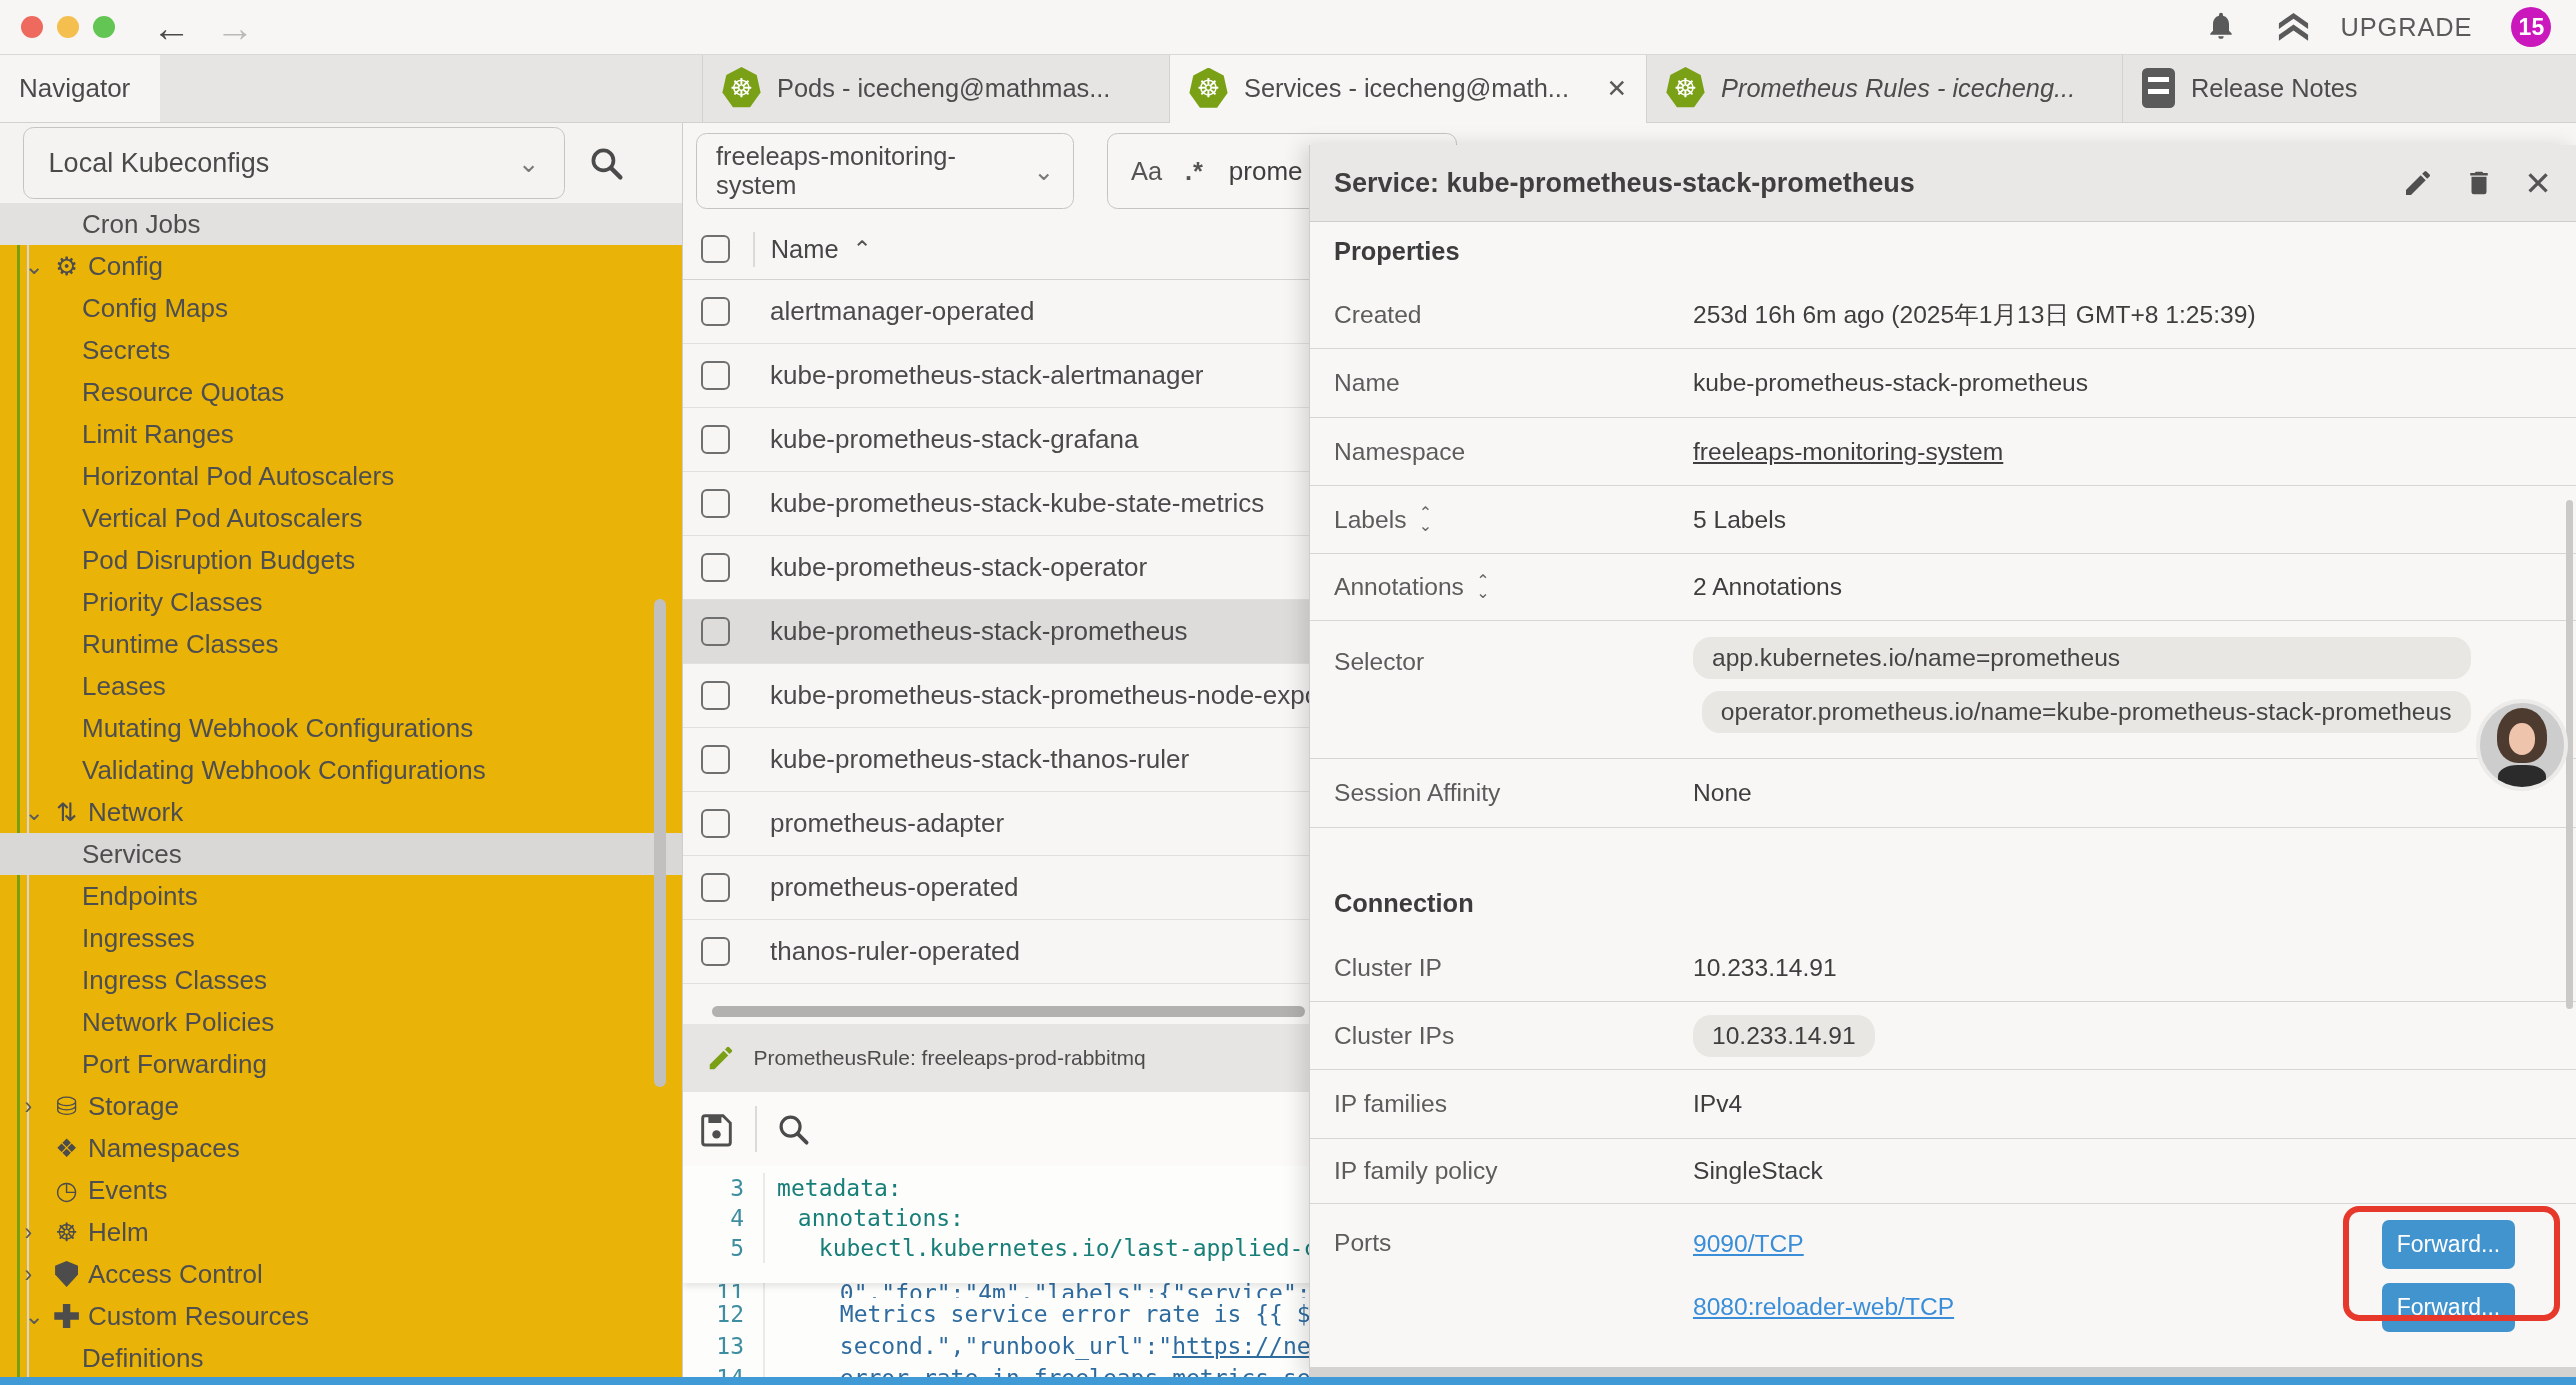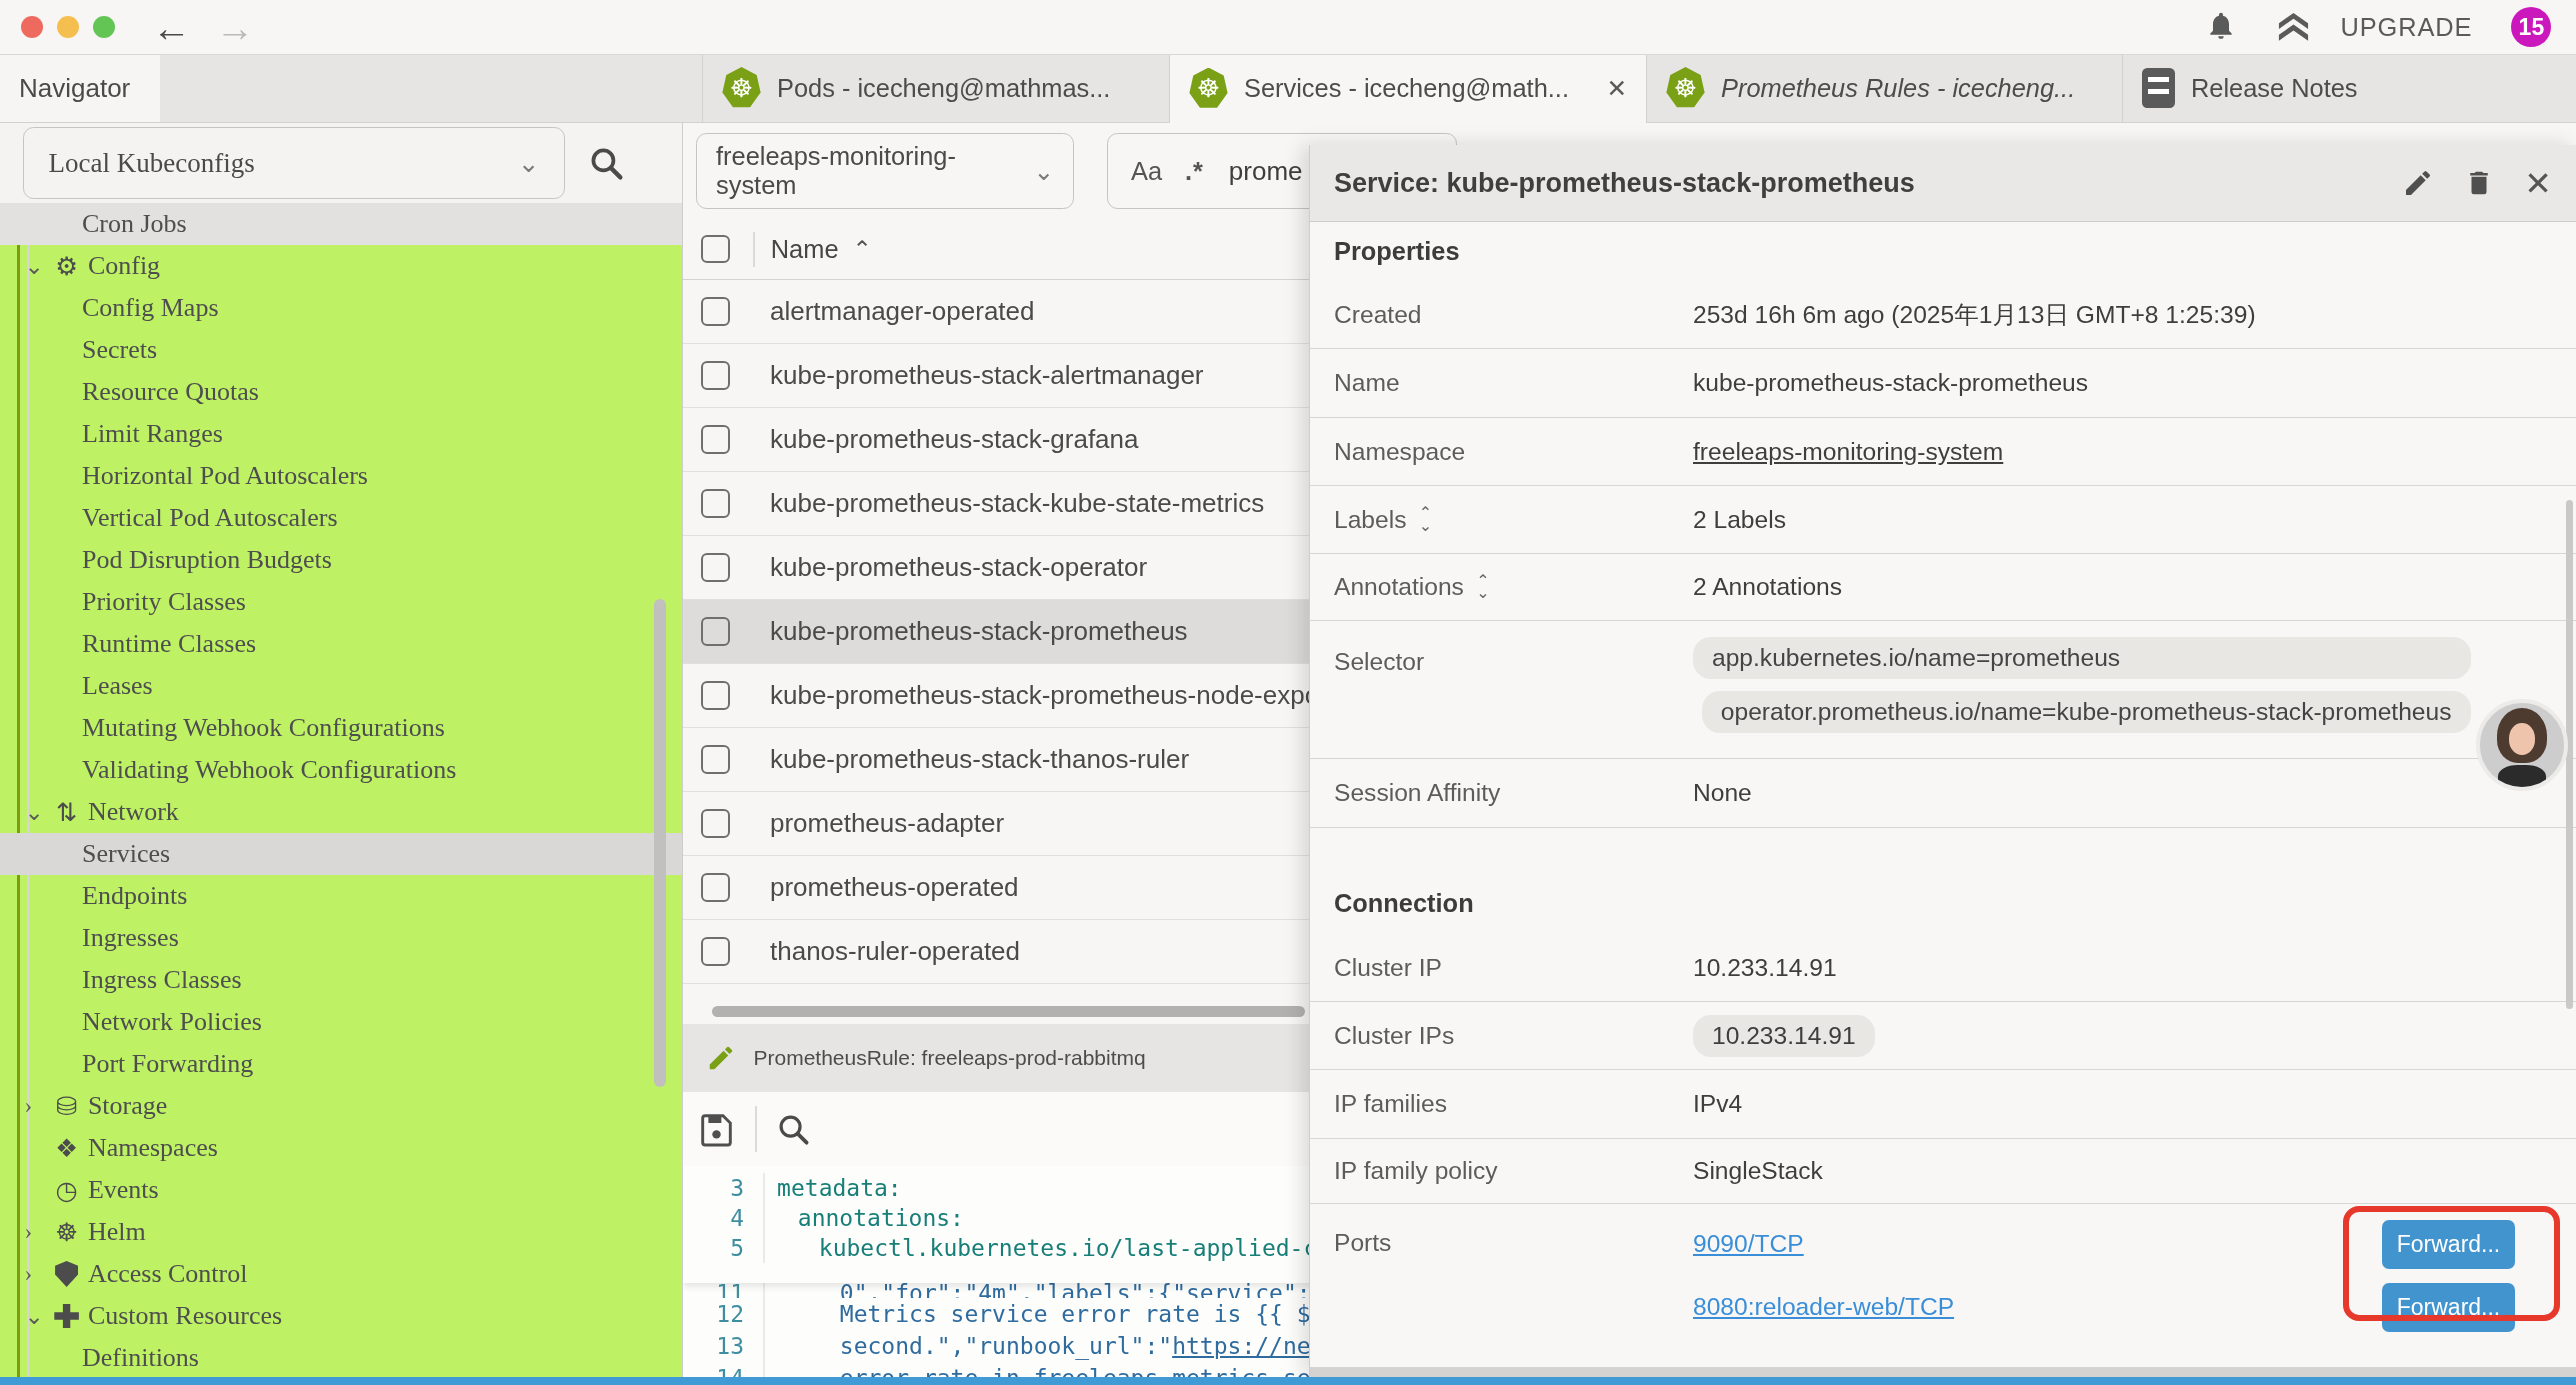--- a/index.html
+++ b/index.html
@@ -31,22 +31,22 @@
   .tab .close{margin-left:auto;font-size:24.6px;color:#5a5a5a;padding-left:16px;}
   .tab.italic .tab-label{font-style:italic;}
   .k8s-icon{width:39px;height:42px;flex:none;background:#7aa116;color:#fff;display:flex;
             align-items:center;justify-content:center;font-size:26px;
             clip-path:polygon(50% 0%,89% 19%,99% 61%,72% 96%,28% 96%,1% 61%,11% 19%);}
   .doc-icon{width:33px;height:40px;flex:none;background:#5a5a5a;border-radius:5.3px;position:relative;}
   .doc-icon:before{content:"";position:absolute;left:6.1px;right:6.1px;top:8.8px;height:5.3px;background:#fff;}
   .doc-icon:after{content:"";position:absolute;left:6.1px;right:6.1px;top:21px;height:5.3px;background:#fff;}
 
   
-  .sidebar{position:absolute;top:123px;left:0;width:682px;bottom:8px;background:#bef264;
-           border-right:0.9px solid #cfcdcb;overflow:hidden;z-index:2;font-family:Liberation Serif, serif;}
+  .sidebar{position:absolute;top:123px;left:0;width:682px;bottom:8px;background:#eab308;
+           border-right:0.9px solid #cfcdcb;overflow:hidden;z-index:2;}
   .sidebar-head{height:80px;background:#f5f3f1;display:flex;align-items:center;gap:23px;padding:0 23px;}
   .kubeconfig-select{width:491px;height:70px;border:1.8px solid #c6c4c2;border-radius:10.5px;
                      display:flex;align-items:center;padding:0 24.6px;font-size:27px;color:#4a4a4a;background:transparent;}
   .kubeconfig-select .chev{margin-left:auto;font-size:26px;color:#7a7a7a;}
   .icon-btn svg{display:block;}
   .accent-line{position:absolute;top:80px;bottom:0;left:16.7px;width:3.5px;background:#7a9e0d;}
   .indent-guide{position:absolute;top:80px;bottom:0;left:27px;width:1.8px;background:#d8d6d4;}
   .tree{position:absolute;top:80px;left:0;right:0;bottom:0;}
   .tree-item{height:42px;display:flex;align-items:center;font-size:26px;color:#4e4e4e;
              padding-left:56px;white-space:nowrap;}
@@ -545,21 +545,21 @@
         <span class="dvalue dlink">freeleaps-monitoring-system</span>
       </div>
       <div class="drow" style="height:67px">
         <span class="dlabel">
             <span>Labels</span>
           <span class="expander">
               <span>⌃</span>
               <span>⌄</span>
             </span>
           </span>
-        <span class="dvalue">2 Labels</span>
+        <span class="dvalue">5 Labels</span>
       </div>
       <div class="drow" style="height:66px">
         <span class="dlabel">
             <span>Annotations</span>
           <span class="expander">
               <span>⌃</span>
               <span>⌄</span>
             </span>
           </span>
         <span class="dvalue">2 Annotations</span>

